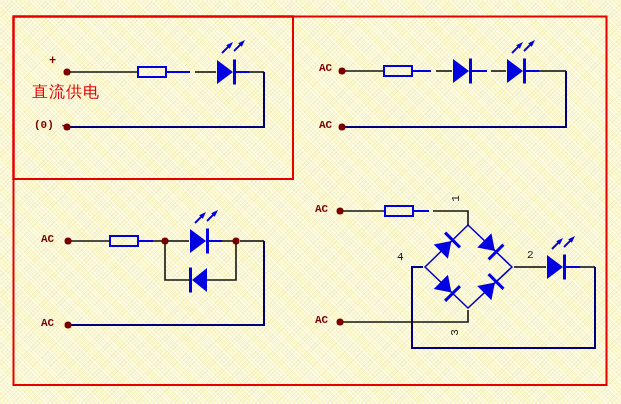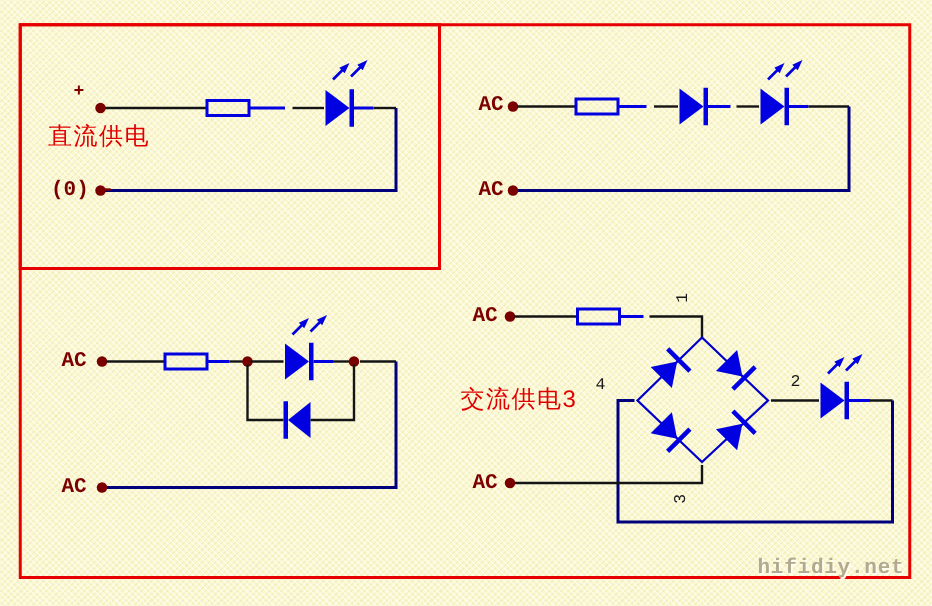--- a/index.html
+++ b/index.html
@@ -17,21 +17,21 @@
   .pin{stroke:#0000e0;stroke-width:2;fill:none}
   .res{stroke:#0000e0;stroke-width:2;fill:none}
   .comp{fill:#0000e0;stroke:none}
   .bar{stroke:#0000e0;stroke-width:3;fill:none}
   .edge{stroke:#0000c8;stroke-width:1.5;fill:none}
   .arr{stroke:#0000e0;stroke-width:1.8;fill:none}
   .dot{fill:#7a0000}
   .frame{stroke:#e60000;stroke-width:2;fill:none}
   .lbl{
     position:absolute;color:#7c0000;font-family:"Liberation Mono", monospace;
-    font-weight:bold;font-size:14px;white-space:nowrap;line-height:1;
+    font-weight:bold;font-size:11px;white-space:nowrap;line-height:1;
   }
   .plus{font-size:12px}
   .title{
     position:absolute;color:#e00000;font-size:16px;white-space:nowrap;line-height:1;
     font-family:"Liberation Sans", sans-serif;letter-spacing:1px;text-align:right;
   }
   .pinnum{
     position:absolute;color:#1a1a1a;font-family:"Liberation Mono", monospace;
     font-size:11px;line-height:1;white-space:nowrap;
   }
@@ -161,20 +161,18 @@
   <div class="title" style="left:32px;top:84px">直流供电</div>
 
   <div class="lbl" style="left:319px;top:63px">AC</div>
   <div class="lbl" style="left:319px;top:120px">AC</div>
 
   <div class="lbl" style="left:41px;top:234px">AC</div>
   <div class="lbl" style="left:41px;top:318px">AC</div>
 
   <div class="lbl" style="left:315px;top:204px">AC</div>
   <div class="lbl" style="left:315px;top:315px">AC</div>
-  <div class="title" style="left:307px;top:259px">交流供电3</div>
   <div class="pinnum rot" style="left:453px;top:193px">1</div>
   <div class="pinnum" style="left:527px;top:250px">2</div>
   <div class="pinnum rot" style="left:452px;top:327px">3</div>
   <div class="pinnum" style="left:397px;top:252px">4</div>
 
-  <div class="watermark">hifidiy.net</div>
 </div>
 
 </body></html>

